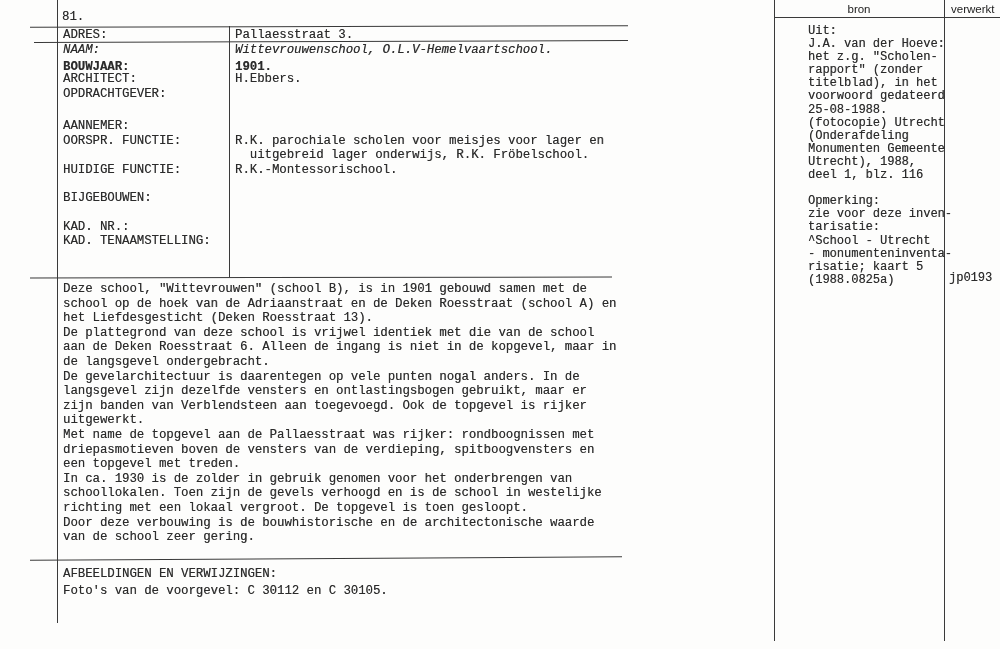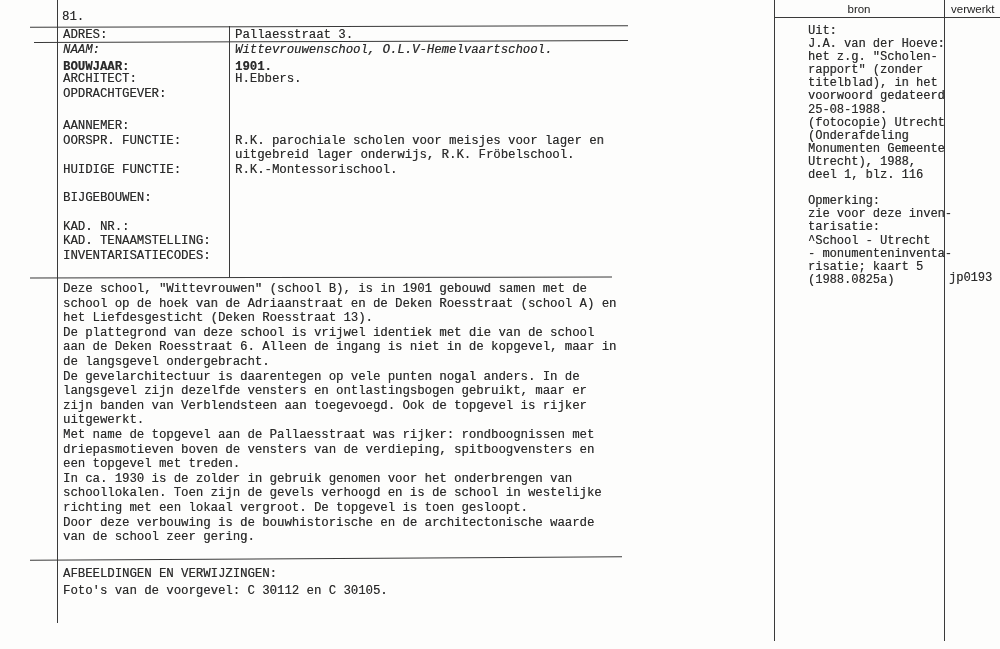--- a/index.html
+++ b/index.html
@@ -31,21 +31,21 @@
     font-family:"Liberation Sans", sans-serif;
     font-size:11.5px;
     line-height:14px;
     color:#1c1c1c;
     position:absolute;
     white-space:pre;
   }
   .hline{position:absolute;height:1.4px;background:#3a3a3a;}
   .vline{position:absolute;width:1.4px;background:#3a3a3a;}
   .flabel{position:absolute;left:63px;top:0;}
-  .fvalue{position:absolute;left:235px;top:0;white-space:pre;}
+  .fvalue{position:absolute;left:235px;top:0;white-space:pre;text-align:center;}
   .field-row{position:absolute;left:0;width:770px;height:14.6px;}
   .field-row .mono-cell{
     font-family:"Liberation Mono", monospace;
     font-size:12.3px;line-height:14.6px;
     text-shadow:0.3px 0 0 rgba(40,40,40,0.55);
     white-space:pre;
   }
 </style>
 </head>
 <body>
@@ -98,24 +98,20 @@
     <span class="fvalue mono-cell"></span>
   </div>
   <div class="field-row" style="top:219.5px;">
     <span class="flabel mono-cell">KAD. NR.:</span>
     <span class="fvalue mono-cell"></span>
   </div>
   <div class="field-row" style="top:234px;">
     <span class="flabel mono-cell">KAD. TENAAMSTELLING:</span>
     <span class="fvalue mono-cell"></span>
   </div>
-  <div class="field-row" style="top:248.5px;">
-    <span class="flabel mono-cell">INVENTARISATIECODES:</span>
-    <span class="fvalue mono-cell"></span>
-  </div>
 
   <div class="mono" style="left:63px;top:282px;">Deze school, "Wittevrouwen" (school B), is in 1901 gebouwd samen met de
 school op de hoek van de Adriaanstraat en de Deken Roesstraat (school A) en
 het Liefdesgesticht (Deken Roesstraat 13).
 De plattegrond van deze school is vrijwel identiek met die van de school
 aan de Deken Roesstraat 6. Alleen de ingang is niet in de kopgevel, maar in
 de langsgevel ondergebracht.
 De gevelarchitectuur is daarentegen op vele punten nogal anders. In de
 langsgevel zijn dezelfde vensters en ontlastingsbogen gebruikt, maar er
 zijn banden van Verblendsteen aan toegevoegd. Ook de topgevel is rijker

